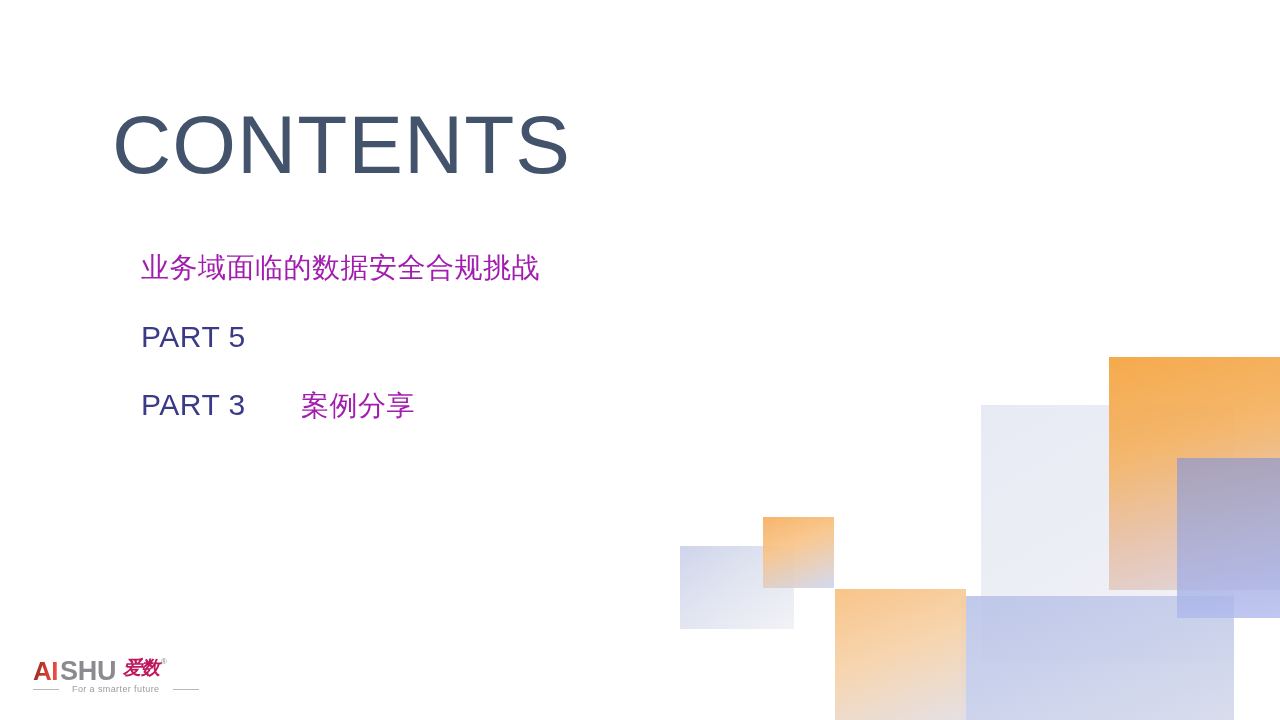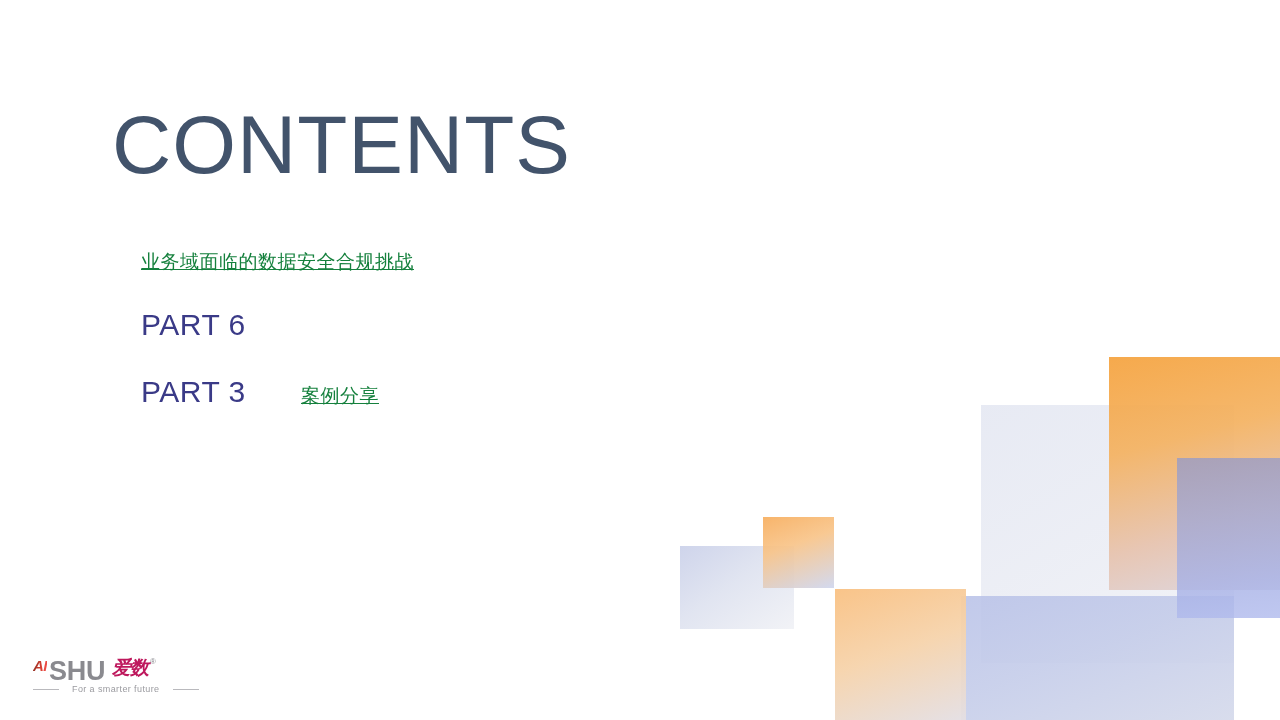--- a/index.html
+++ b/index.html
@@ -103,44 +103,42 @@
 
   .part-label {
     font-size:30px;
     font-weight:400;
     color:#3a3a87;
     letter-spacing:0.5px;
     width:160px;
     flex:0 0 160px;
   }
   .part-text {
-    font-size:19px;
+    font-size:28px;
     font-weight:400;
-    color:#15803d;
+    color:#a21caf;
     letter-spacing:0.5px;
     font-family:"DejaVu Sans","Liberation Sans",sans-serif;
-    text-decoration:underline;
   }
 
   
   .logo {
     position:absolute;
     left:33px; top:658px;
     z-index:4;
   }
   .logo-main {
     display:flex;
     align-items:flex-start;
     line-height:1;
     height:22px;
   }
   .logo-ai {
-    font-size:15px;
+    font-size:26px;
     font-weight:bold;
-    font-style:italic;
     letter-spacing:-0.5px;
     background:linear-gradient(100deg,#7a2b1e 0%,#c0392b 40%,#e8453c 75%,#ef5350 100%);
     -webkit-background-clip:text;
     background-clip:text;
     color:transparent;
     -webkit-text-fill-color:transparent;
   }
   .logo-shu {
     font-size:27px;
     font-weight:bold;
@@ -200,21 +198,21 @@
 
     <h1 class="page-title">CONTENTS</h1>
 
     <div class="part-list">
 
       <div class="part-row">
         <span class="part-text">业务域面临的数据安全合规挑战</span>
       </div>
 
       <div class="part-row">
-        <span class="part-label">PART 6</span>
+        <span class="part-label">PART 5</span>
       </div>
 
       <div class="part-row">
         <span class="part-label">PART 3</span>
         <span class="part-text">案例分享</span>
       </div>
 
     </div>
 
     <div class="logo">

